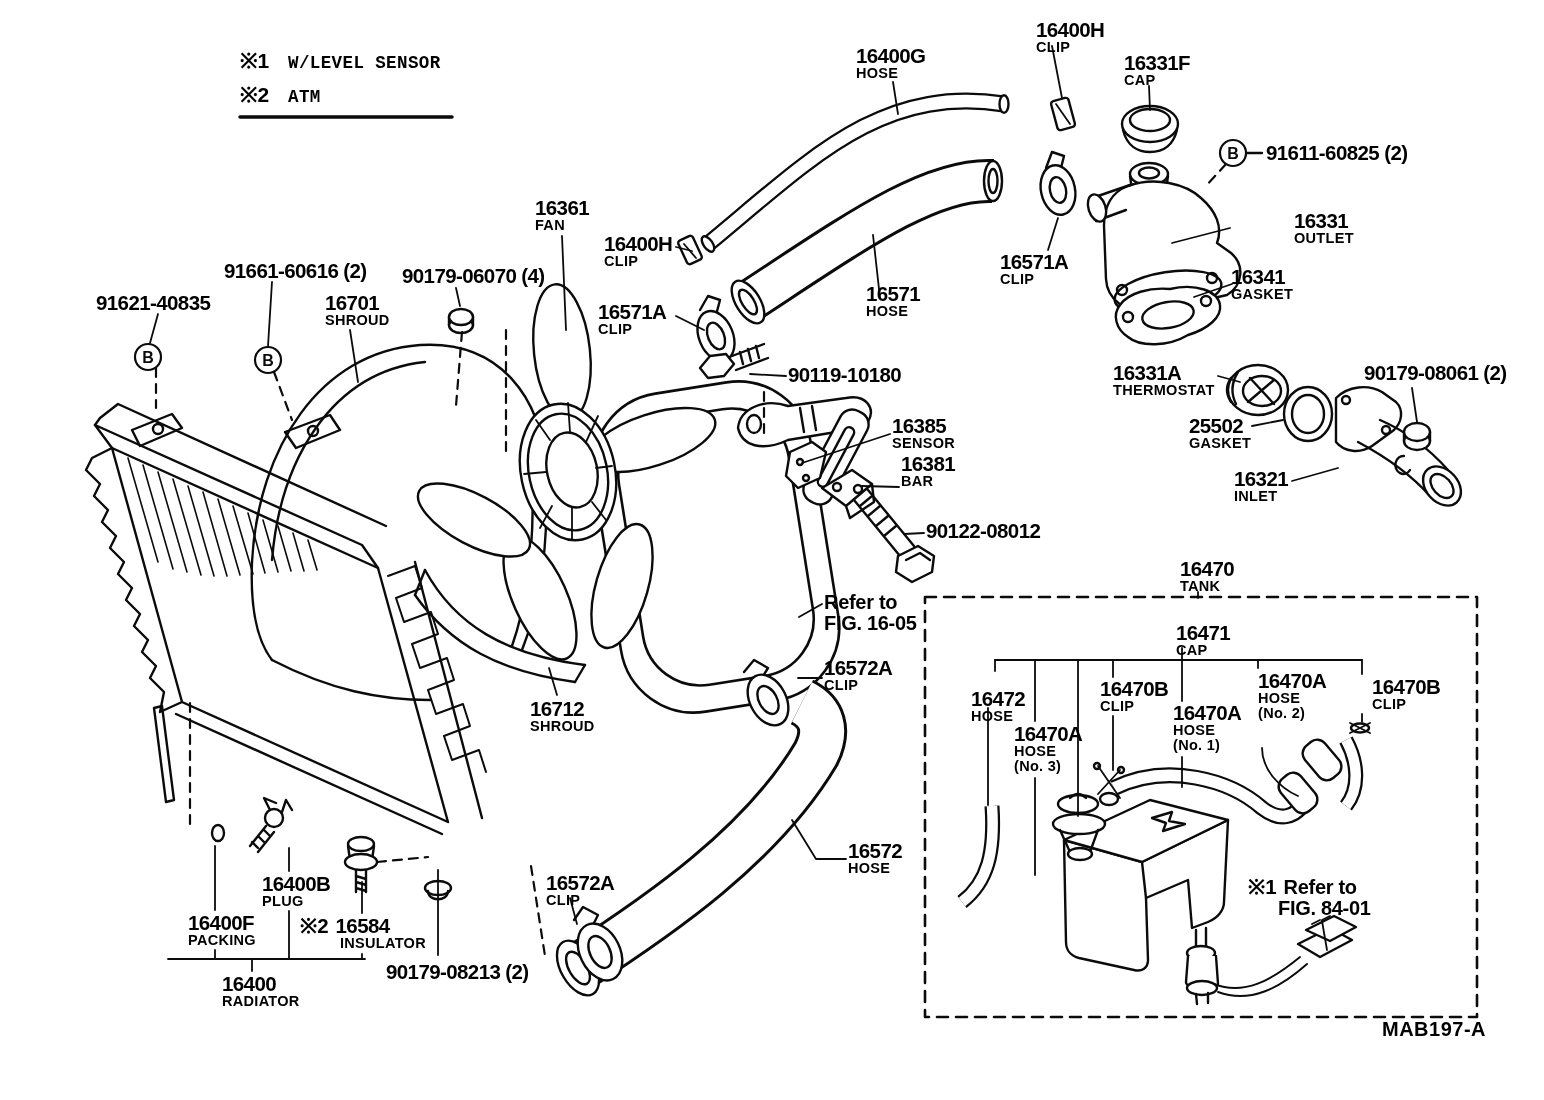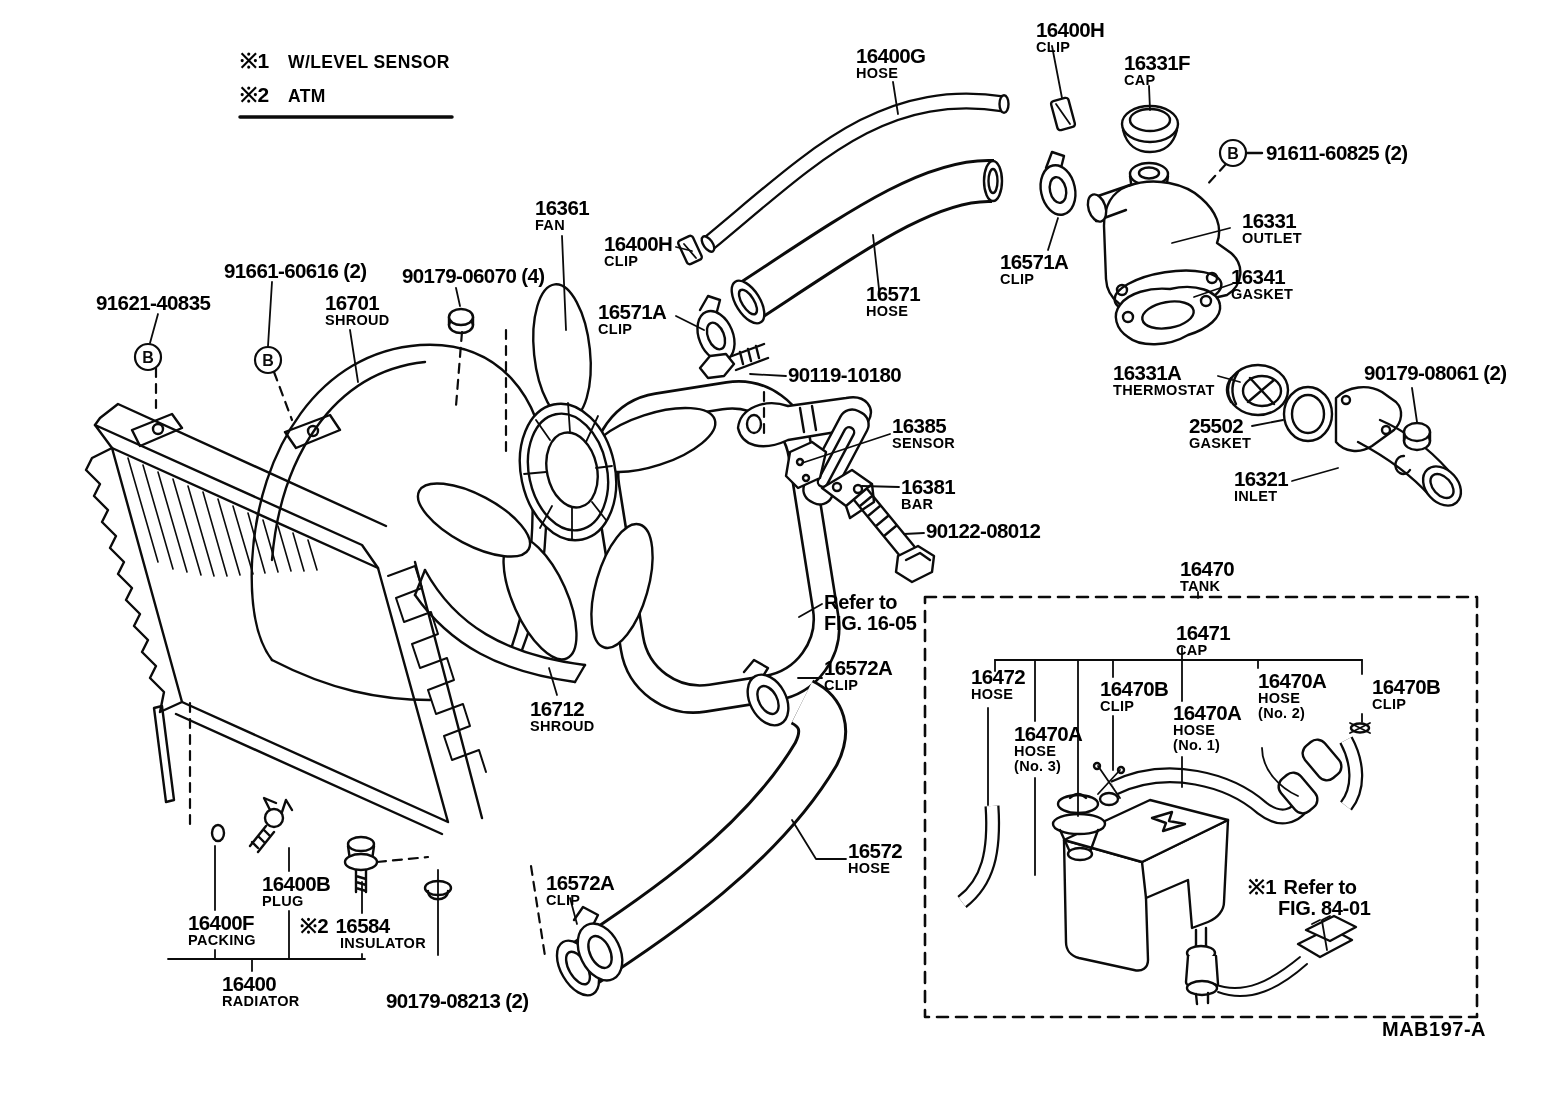--- a/index.html
+++ b/index.html
@@ -7,21 +7,21 @@
           font-family:"Liberation Sans",sans-serif;color:#000;}
   svg.art{position:absolute;left:0;top:0;}
   .lbl{position:absolute;font-weight:700;line-height:1.03;white-space:nowrap;}
   .pn{font-size:20.5px;letter-spacing:-0.6px;}
   .ds{font-size:14.5px;letter-spacing:0.3px;}
   .pre{font-size:20.5px;margin-right:7px;}
   .note-l{font-size:20px;font-weight:700;letter-spacing:-0.3px;}
   .legend{position:absolute;left:240px;top:46px;}
   .legend-row{display:flex;align-items:baseline;margin-bottom:6px;}
   .legend-sym{font-size:21px;font-weight:700;width:48px;}
-  .legend-text{font-size:17.5px;font-weight:700;letter-spacing:0.4px;}
+  .legend-text{font-size:17.5px;font-weight:700;letter-spacing:0.4px;font-family:Liberation Mono, monospace;}
   .code{position:absolute;left:1382px;top:1018px;font-size:20px;font-weight:700;letter-spacing:0.5px;}
 </style>
 </head>
 <body>
 
 <div class="canvas">
 
 <svg class="art" width="1544" height="1100" viewBox="0 0 1544 1100">
   <g stroke="#0b0b0b" fill="none" stroke-width="2.4" stroke-linecap="round" stroke-linejoin="round">
 
@@ -336,21 +336,21 @@
   <div class="ds">CLIP</div>
 </div>
 <div class="lbl" style="left:866px;top:283px">
   <div class="pn">16571</div>
   <div class="ds">HOSE</div>
 </div>
 <div class="lbl" style="left:1000px;top:251px">
   <div class="pn">16571A</div>
   <div class="ds">CLIP</div>
 </div>
-<div class="lbl" style="left:1242px;top:210px">
+<div class="lbl" style="left:1294px;top:210px">
   <div class="pn">16331</div>
   <div class="ds">OUTLET</div>
 </div>
 <div class="lbl" style="left:1231px;top:266px">
   <div class="pn">16341</div>
   <div class="ds">GASKET</div>
 </div>
 <div class="lbl" style="left:96px;top:292px">
   <div class="pn">91621-40835</div>
 </div>
@@ -364,21 +364,21 @@
 <div class="lbl" style="left:402px;top:265px">
   <div class="pn">90179-06070 (4)</div>
 </div>
 <div class="lbl" style="left:788px;top:364px">
   <div class="pn">90119-10180</div>
 </div>
 <div class="lbl" style="left:892px;top:415px">
   <div class="pn">16385</div>
   <div class="ds">SENSOR</div>
 </div>
-<div class="lbl" style="left:901px;top:476px">
+<div class="lbl" style="left:901px;top:453px">
   <div class="pn">16381</div>
   <div class="ds">BAR</div>
 </div>
 <div class="lbl" style="left:926px;top:520px">
   <div class="pn">90122-08012</div>
 </div>
 <div class="lbl" style="left:1113px;top:362px">
   <div class="pn">16331A</div>
   <div class="ds">THERMOSTAT</div>
 </div>
@@ -406,21 +406,21 @@
   <div class="ds">CAP</div>
 </div>
 <div class="lbl" style="left:824px;top:657px">
   <div class="pn">16572A</div>
   <div class="ds">CLIP</div>
 </div>
 <div class="lbl" style="left:530px;top:698px">
   <div class="pn">16712</div>
   <div class="ds">SHROUD</div>
 </div>
-<div class="lbl" style="left:971px;top:666px">
+<div class="lbl" style="left:971px;top:688px">
   <div class="pn">16472</div>
   <div class="ds">HOSE</div>
 </div>
 <div class="lbl" style="left:1014px;top:723px">
   <div class="pn">16470A</div>
   <div class="ds">HOSE</div>
   <div class="ds">(No. 3)</div>
 </div>
 <div class="lbl" style="left:1100px;top:678px">
   <div class="pn">16470B</div>
@@ -455,21 +455,21 @@
 <div class="lbl" style="left:188px;top:912px">
   <div class="pn">16400F</div>
   <div class="ds">PACKING</div>
 </div>
 <div class="lbl" style="left:300px;top:915px">
   <div>
     <span class="pre">※2</span><span class="pn">16584</span>
   </div>
   <div class="ds" style="margin-left:40px">INSULATOR</div>
 </div>
-<div class="lbl" style="left:386px;top:990px">
+<div class="lbl" style="left:386px;top:961px">
   <div class="pn">90179-08213 (2)</div>
 </div>
 <div class="lbl" style="left:222px;top:973px">
   <div class="pn">16400</div>
   <div class="ds">RADIATOR</div>
 </div>
 <div class="lbl" style="left:1248px;top:876px">
   <div>
     <span class="pre">※1</span><span class="note-l">Refer to</span>
   </div>

